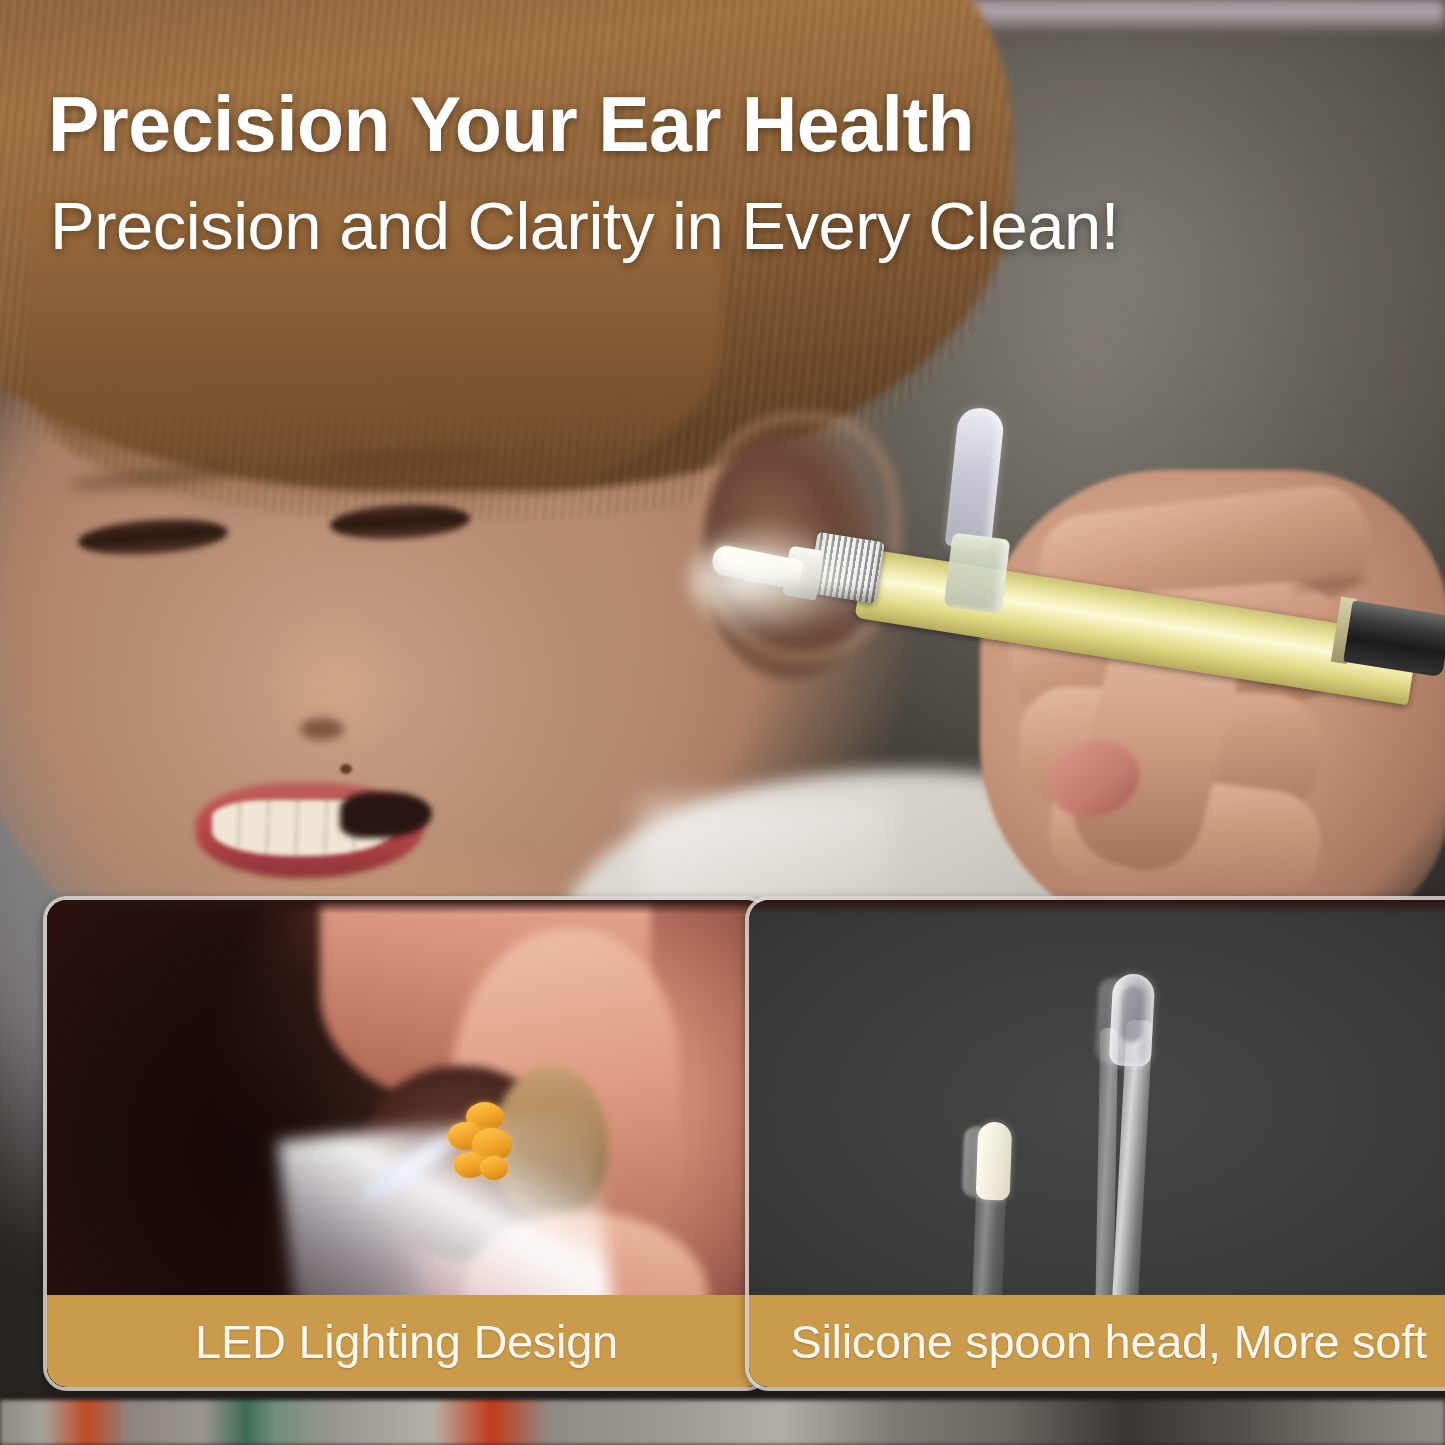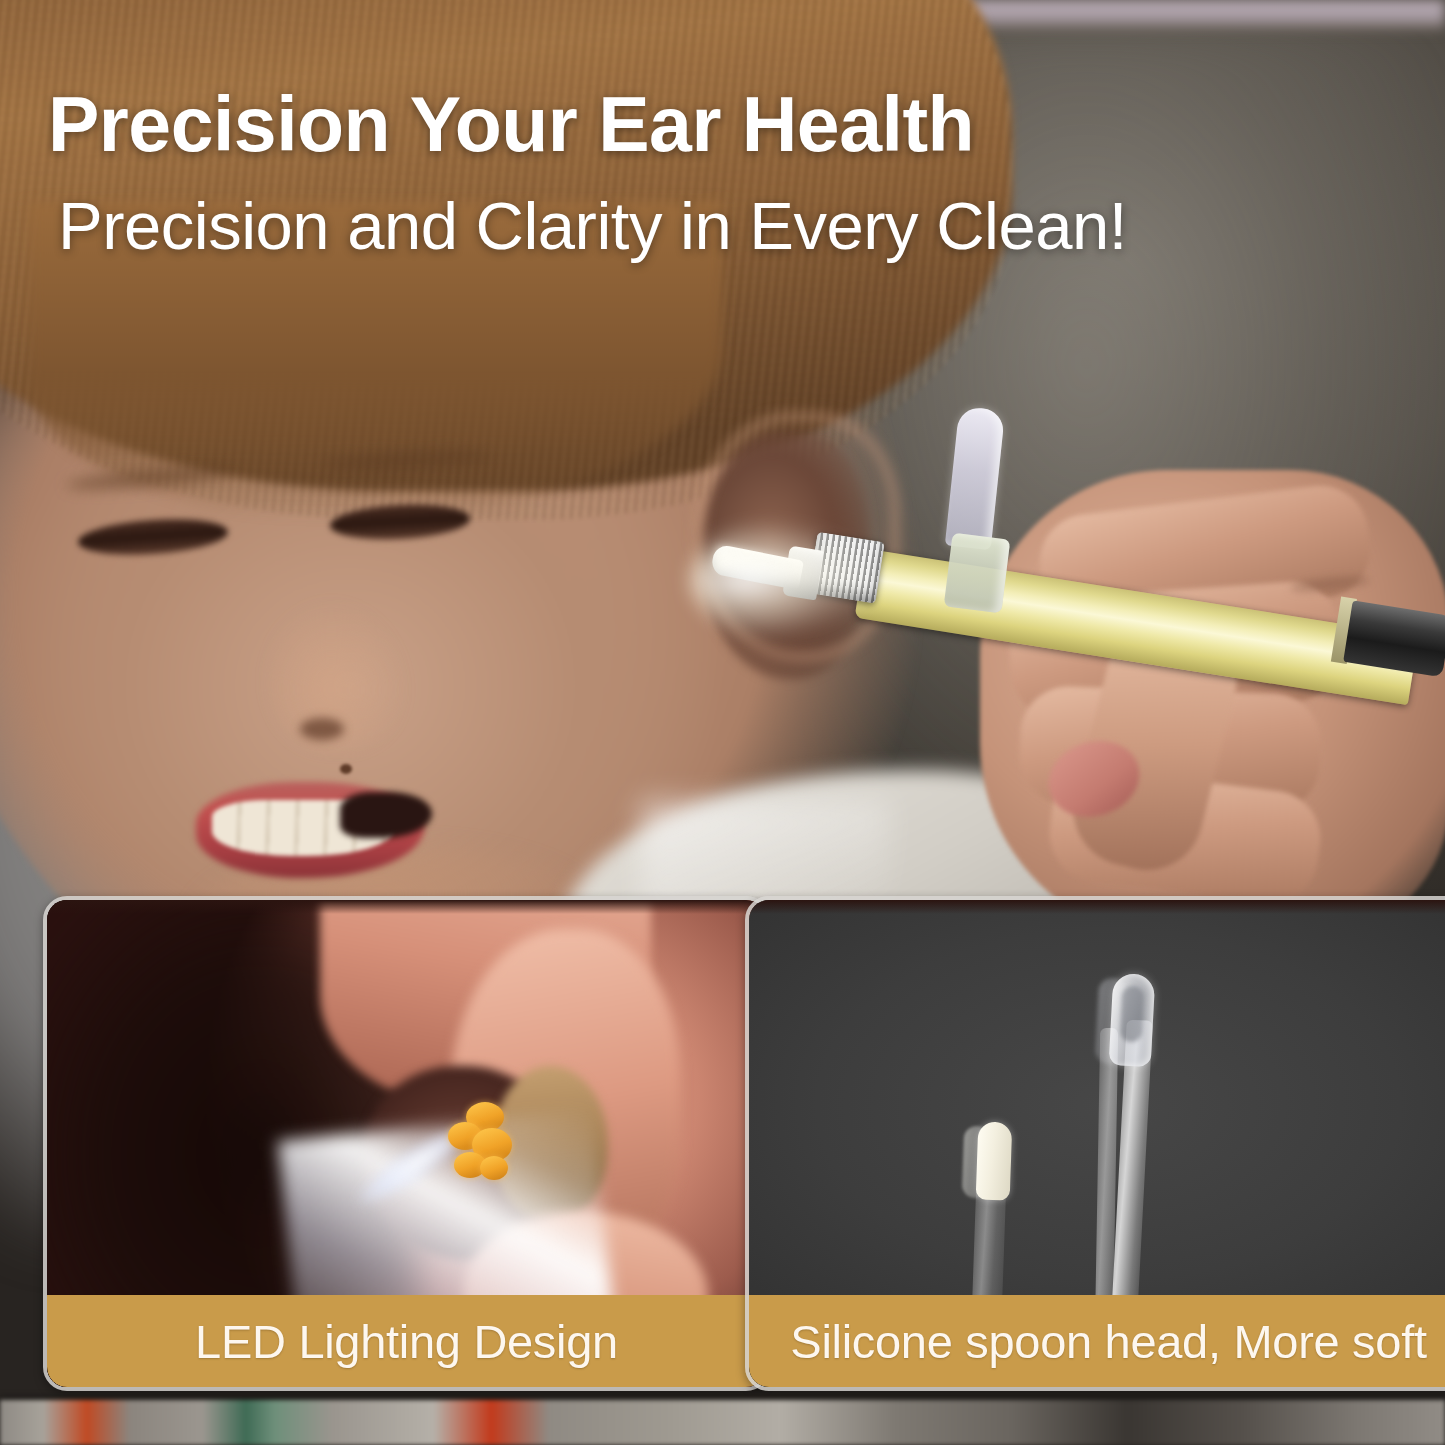--- a/index.html
+++ b/index.html
@@ -355,21 +355,21 @@
     font-size: 77px;
     font-weight: 700;
     color: #ffffff;
     letter-spacing: -0.5px;
     line-height: 1;
     text-shadow: 0 2px 10px rgba(0,0,0,.45);
     white-space: nowrap;
   }
   .subheadline {
     position: absolute;
-    left: 58px; top: 192px;
+    left: 50px; top: 192px;
     font-size: 67px;
     font-weight: 400;
     color: #ffffff;
     letter-spacing: -0.5px;
     line-height: 1;
     text-shadow: 0 2px 10px rgba(0,0,0,.45);
     white-space: nowrap;
     text-align: right;
   }
 

